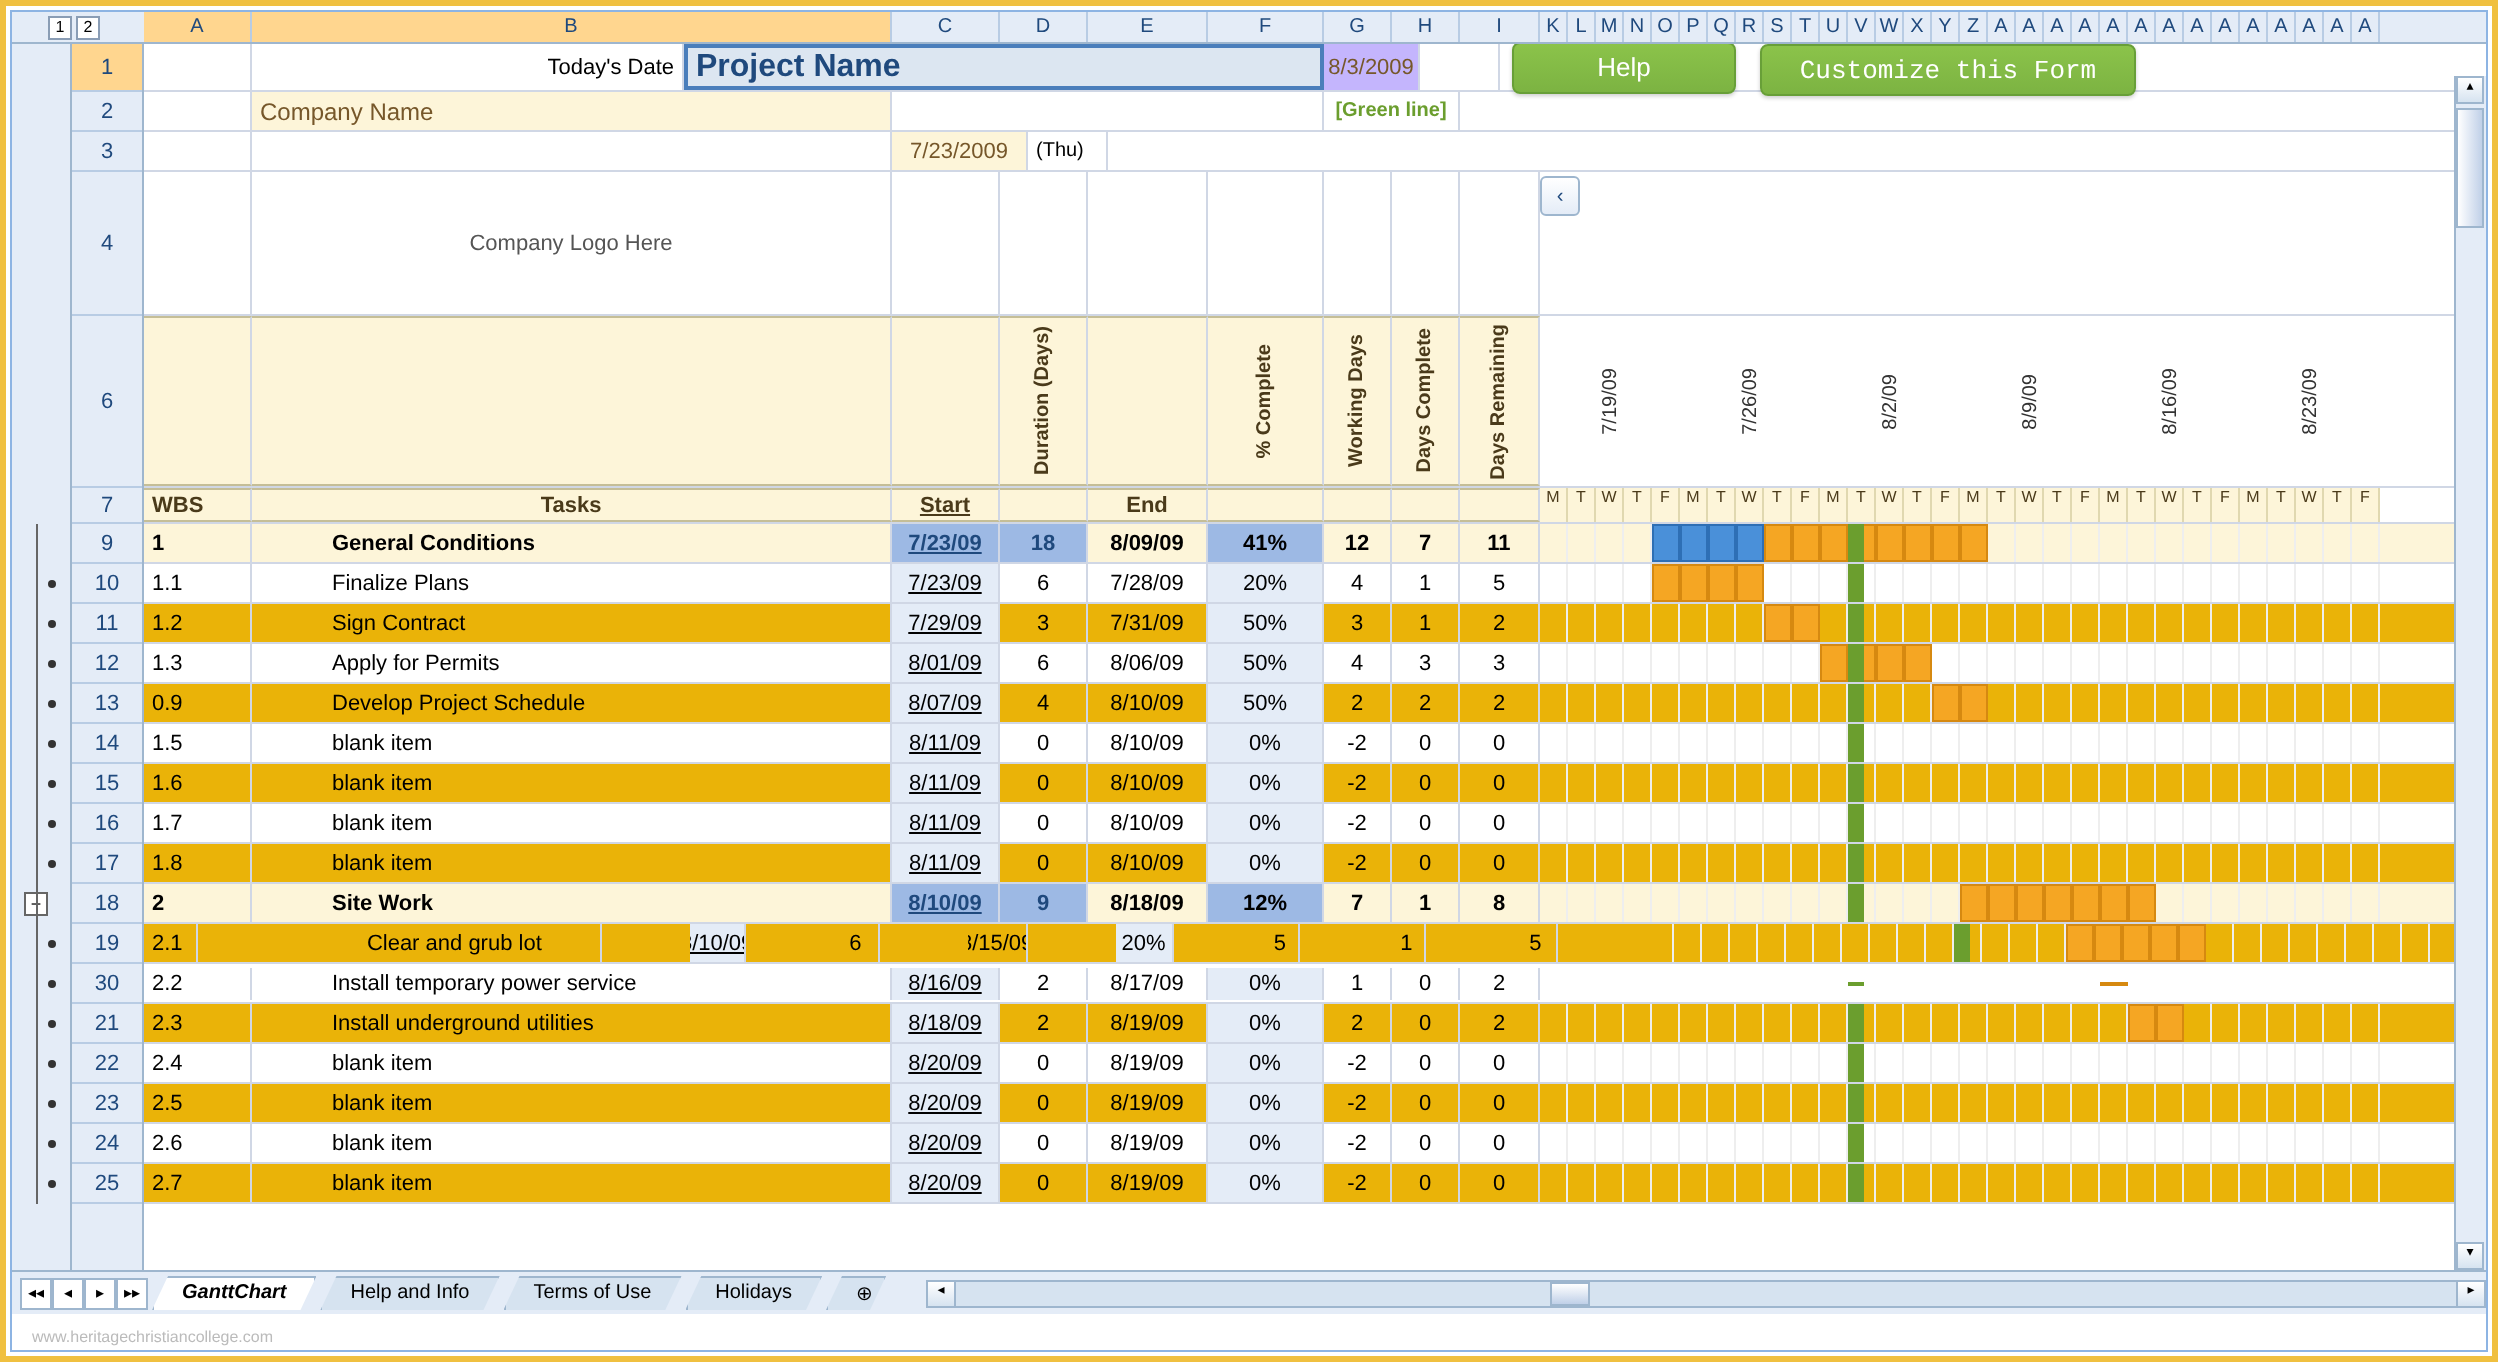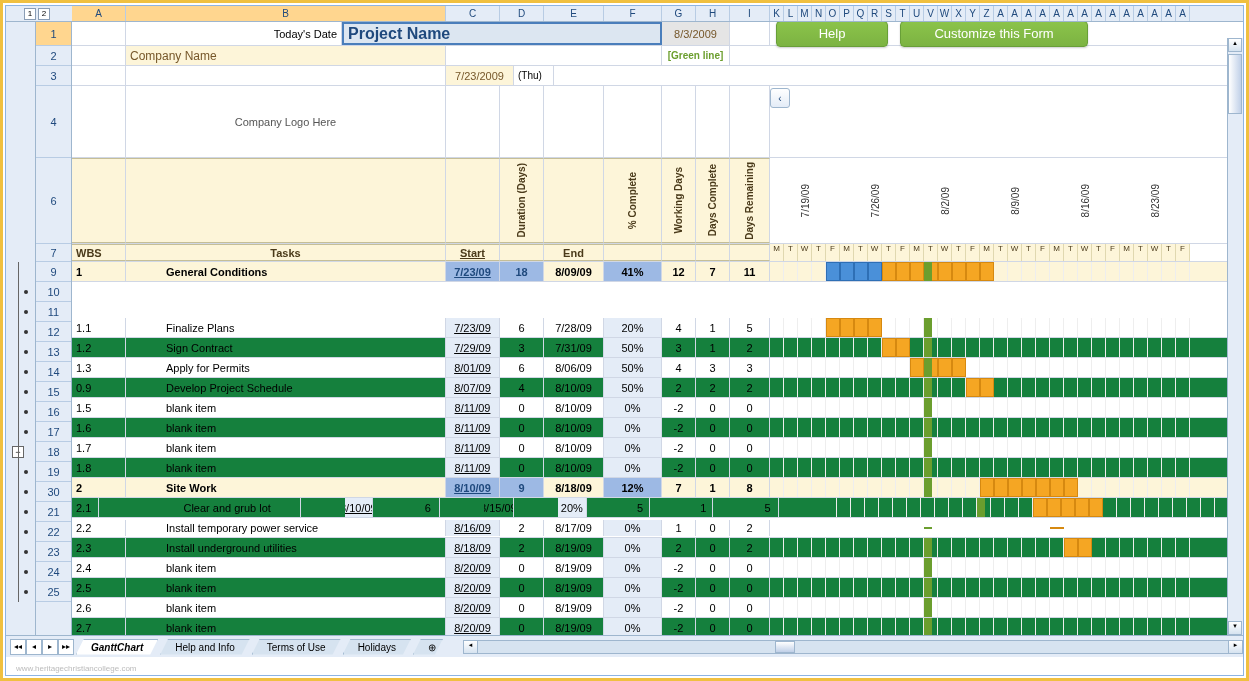--- a/index.html
+++ b/index.html
@@ -36,21 +36,21 @@
 .company-name { background: #fdf5d9; color: #76572a; font-size: 12px; }
 .logo-area { background: #fff; color: #555; justify-content: center; }
 
 .hdr-cell { background: #fdf5d9; font-weight: bold; color: #4a3a1a; border-top: 1px solid #c5be97; border-bottom: 1px solid #c5be97; }
 .rotated { writing-mode: vertical-rl; transform: rotate(180deg); font-size: 10px; padding: 4px 0; }
 
 .green-btn { background: linear-gradient(#8bc34a, #7cb342); color: #fff; border: 1px solid #689f38; border-radius: 4px; height: 26px; display: flex; align-items: center; justify-content: center; font-size: 13px; cursor: pointer; box-shadow: 0 1px 2px rgba(0,0,0,0.2); }
 .nav-btn { width: 20px; height: 20px; background: linear-gradient(#fff,#e4ecf7); border: 1px solid #9eb6ce; border-radius: 3px; display: flex; align-items: center; justify-content: center; cursor: pointer; font-size: 10px; color: #1f497d; }
 
 .section-row { background: #fdf5d9; font-weight: bold; }
-.data-row.even { background: #15803d; }
+.data-row.even { background: #eab308; }
 .data-row.odd { background: #fff; }
 
 .date-cell-hl { background: #9db9e4; color: #1f497d; font-weight: bold; justify-content: center; }
 .percent-hl { background: #9db9e4; justify-content: center; }
 .date-sub { background: #e4ecf7; justify-content: center; }
 .percent-sub { background: #e4ecf7; justify-content: center; }
 
 .green-line-txt { color: #6b9e2e; font-weight: bold; font-size: 10px; text-align: center; }
 
 .gantt-area { display: flex; position: relative; }
@@ -170,26 +170,26 @@
           <div class="row-num" style="height: 20px;">22</div>
           <div class="row-num" style="height: 20px;">23</div>
           <div class="row-num" style="height: 20px;">24</div>
           <div class="row-num" style="height: 20px;">25</div>
         </div>
   <div class="grid-area" id="grid">
 <div class="grid-row" style="height:24px">
   <div class="cell w-a"></div>
   <div class="cell" style="width:216px;justify-content:flex-end;">Today's Date</div>
   <div class="cell w-b project-title">Project Name</div>
-  <div class="cell center" style="width:68px;color:#76572a;background:#e5e5e5">8/3/2009</div>
+  <div class="cell center" style="width:48px;color:#76572a;background:#c4b5fd">8/3/2009</div>
   <div class="cell" style="width:40px"></div>
   <div style="width:124px;padding:0 6px;display:flex;align-items:center;">
               <div class="green-btn" style="width:100%">Help</div>
             </div>
-  <div style="width:200px;padding:0 6px;display:flex;align-items:center;">
+  <div style="width:200px;padding:0 6px;display:flex;align-items:flex-start;font-family:Liberation Mono, monospace;">
               <div class="green-btn" style="width:100%">Customize this Form</div>
             </div>
 </div>
 <div class="grid-row" style="height:20px">
   <div class="cell w-a"></div>
   <div class="cell w-b company-name">Company Name</div>
   <div class="cell" style="width:216px"></div>
   <div class="cell center green-line-txt" style="width:68px">[Green line]</div>
 </div>
 <div class="grid-row" style="height:20px">
@@ -335,21 +335,21 @@
               <div class="gantt-cell "></div>
               <div class="gantt-cell "></div>
               <div class="gantt-cell "></div>
               <div class="gantt-cell "></div>
               <div class="gantt-cell "></div>
               <div class="gantt-cell "></div>
               <div class="gantt-cell "></div>
               <div class="gantt-cell "></div>
     </div>
   </div>
-          <div class="grid-row data-row odd" style="height: 20px; margin-top: 36px;">
+          <div class="grid-row data-row odd" style="height: 20px;">
     <div class="cell w-a">1.1</div>
     <div class="cell w-b" style="padding-left:40px">Finalize Plans</div>
     <div class="cell w-c date-sub">7/23/09</div>
     <div class="cell w-d center ">6</div>
     <div class="cell w-e center">7/28/09</div>
     <div class="cell w-f percent-sub">20%</div>
     <div class="cell w-g center">4</div>
     <div class="cell w-h center">1</div>
     <div class="cell w-i center">5</div>
     <div class="gantt-area" style="flex:1;position:relative;">

